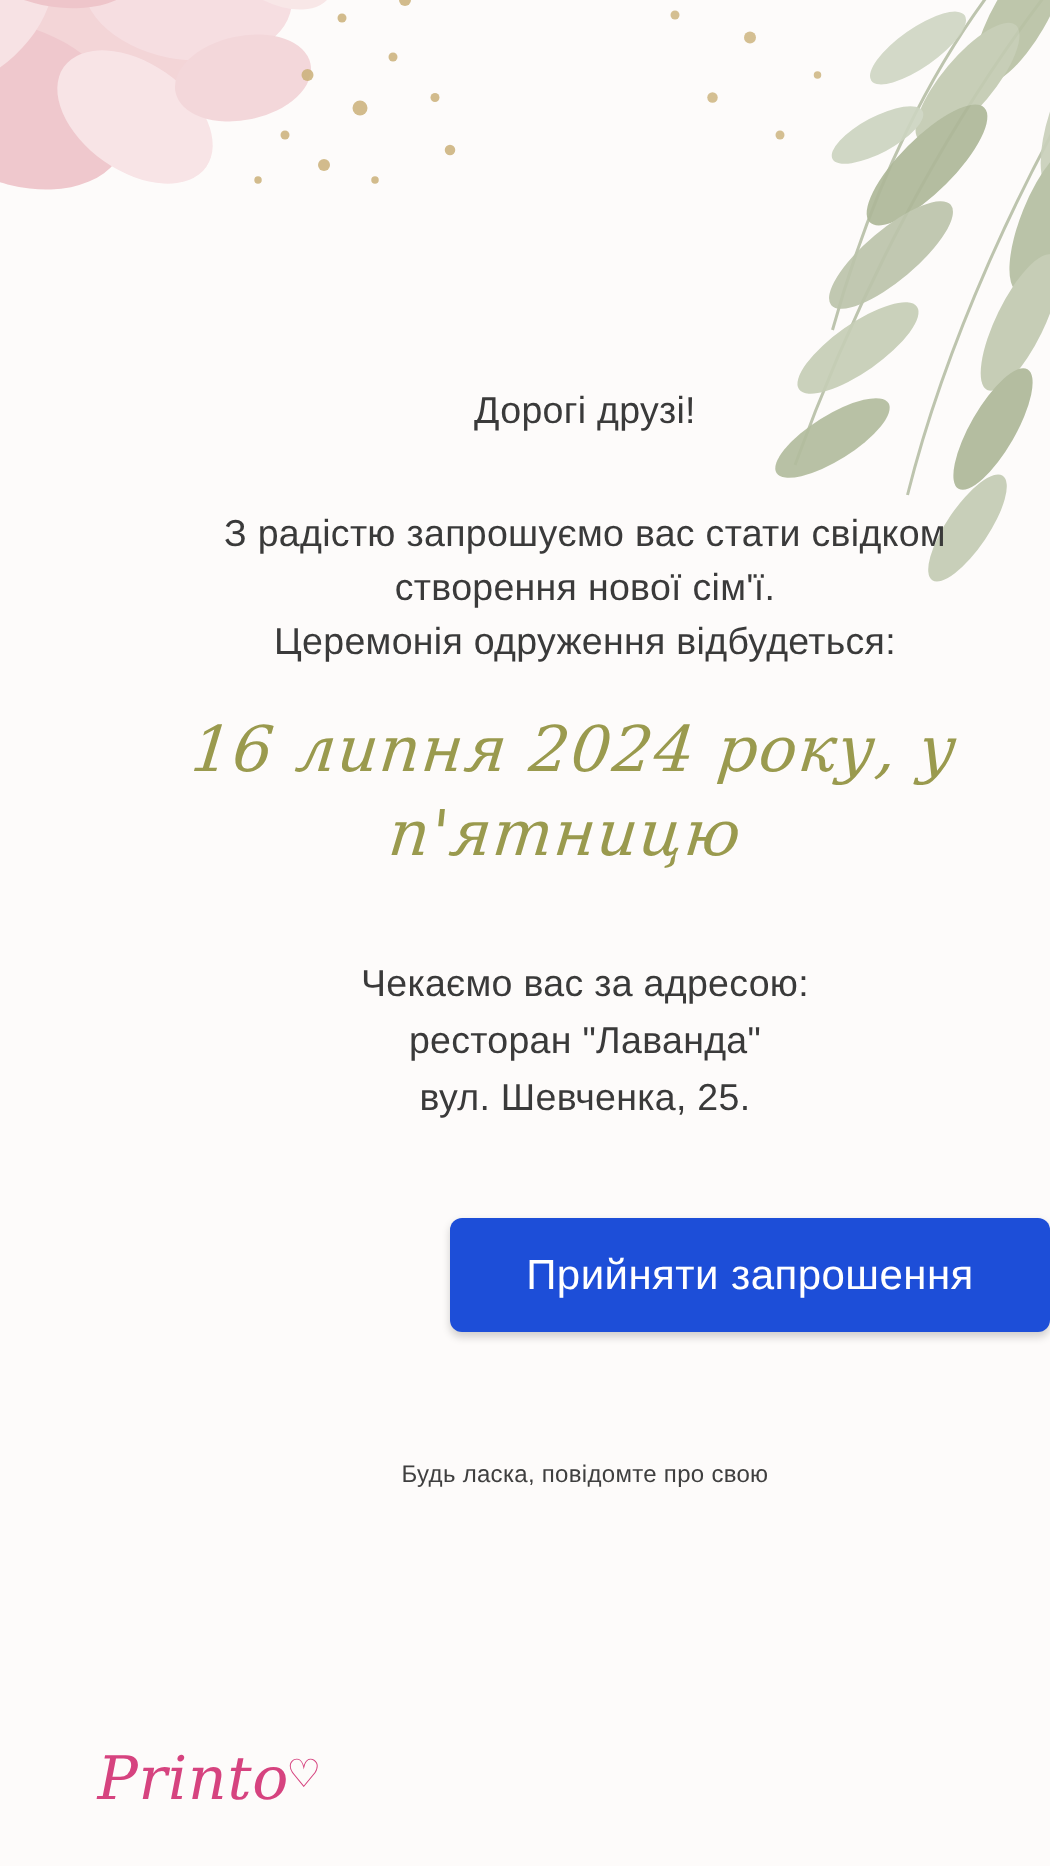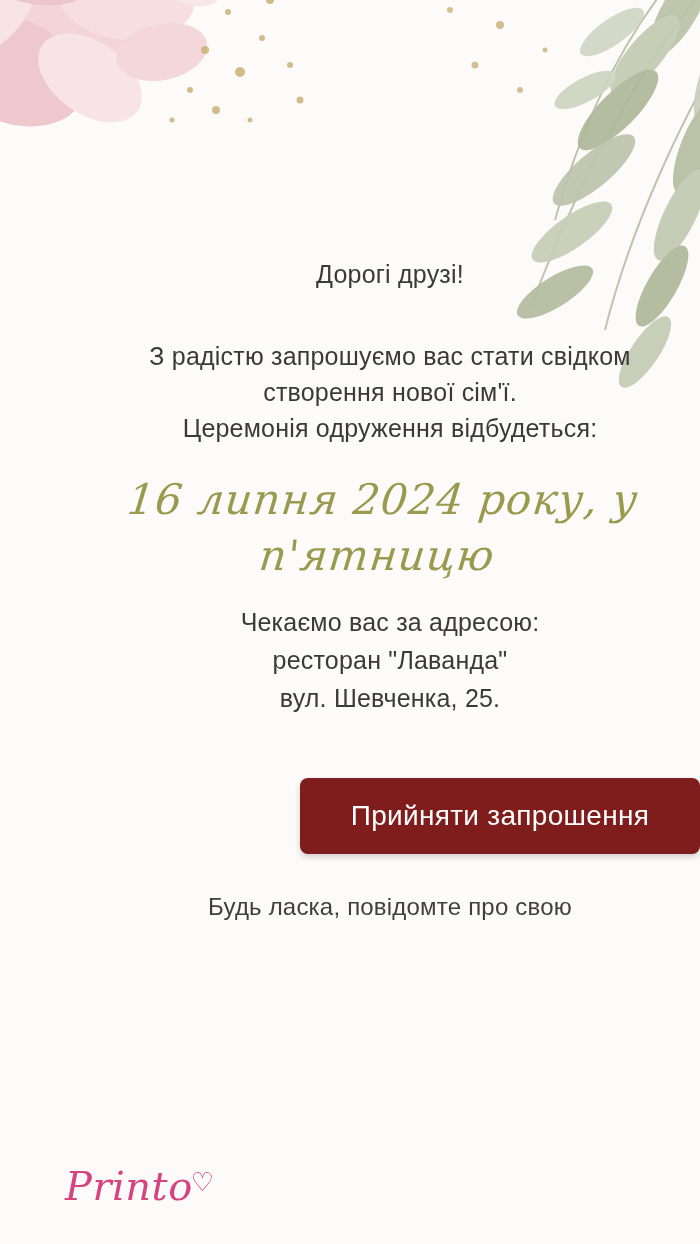--- a/index.html
+++ b/index.html
@@ -71,45 +71,45 @@
     font-style: italic;
     font-size: 42px;
     line-height: 56px;
     color: #9a9a4e;
     letter-spacing: 1px;
     transform: skewX(-6deg);
     font-weight: 400;
   }
 
   .address {
-    margin-top: 20px;
+    margin-top: 54px;
   }
   .address .line + .line { margin-top: 2px; }
 
   .accept-wrap {
     margin-top: 62px;
   }
   .accept-button {
     display: block;
     border: none;
-    background: #7f1d1d;
+    background: #1d4ed8;
     color: #ffffff;
     font-family: "Liberation Sans", sans-serif;
     font-size: 28px;
     letter-spacing: .3px;
     padding: 22px 40px;
     min-width: 400px;
     border-radius: 8px;
     box-shadow: 0 3px 6px rgba(0,0,0,.18);
     cursor: pointer;
   }
 
   .rsvp {
-    margin-top: 36px;
-    font-size: 24px;
+    margin-top: 79px;
+    font-size: 16px;
     line-height: 33px;
     color: #3f3f3f;
   }
 
   
   .footer {
     position: absolute;
     left: 40px;
     bottom: 38px;
     display: flex;

